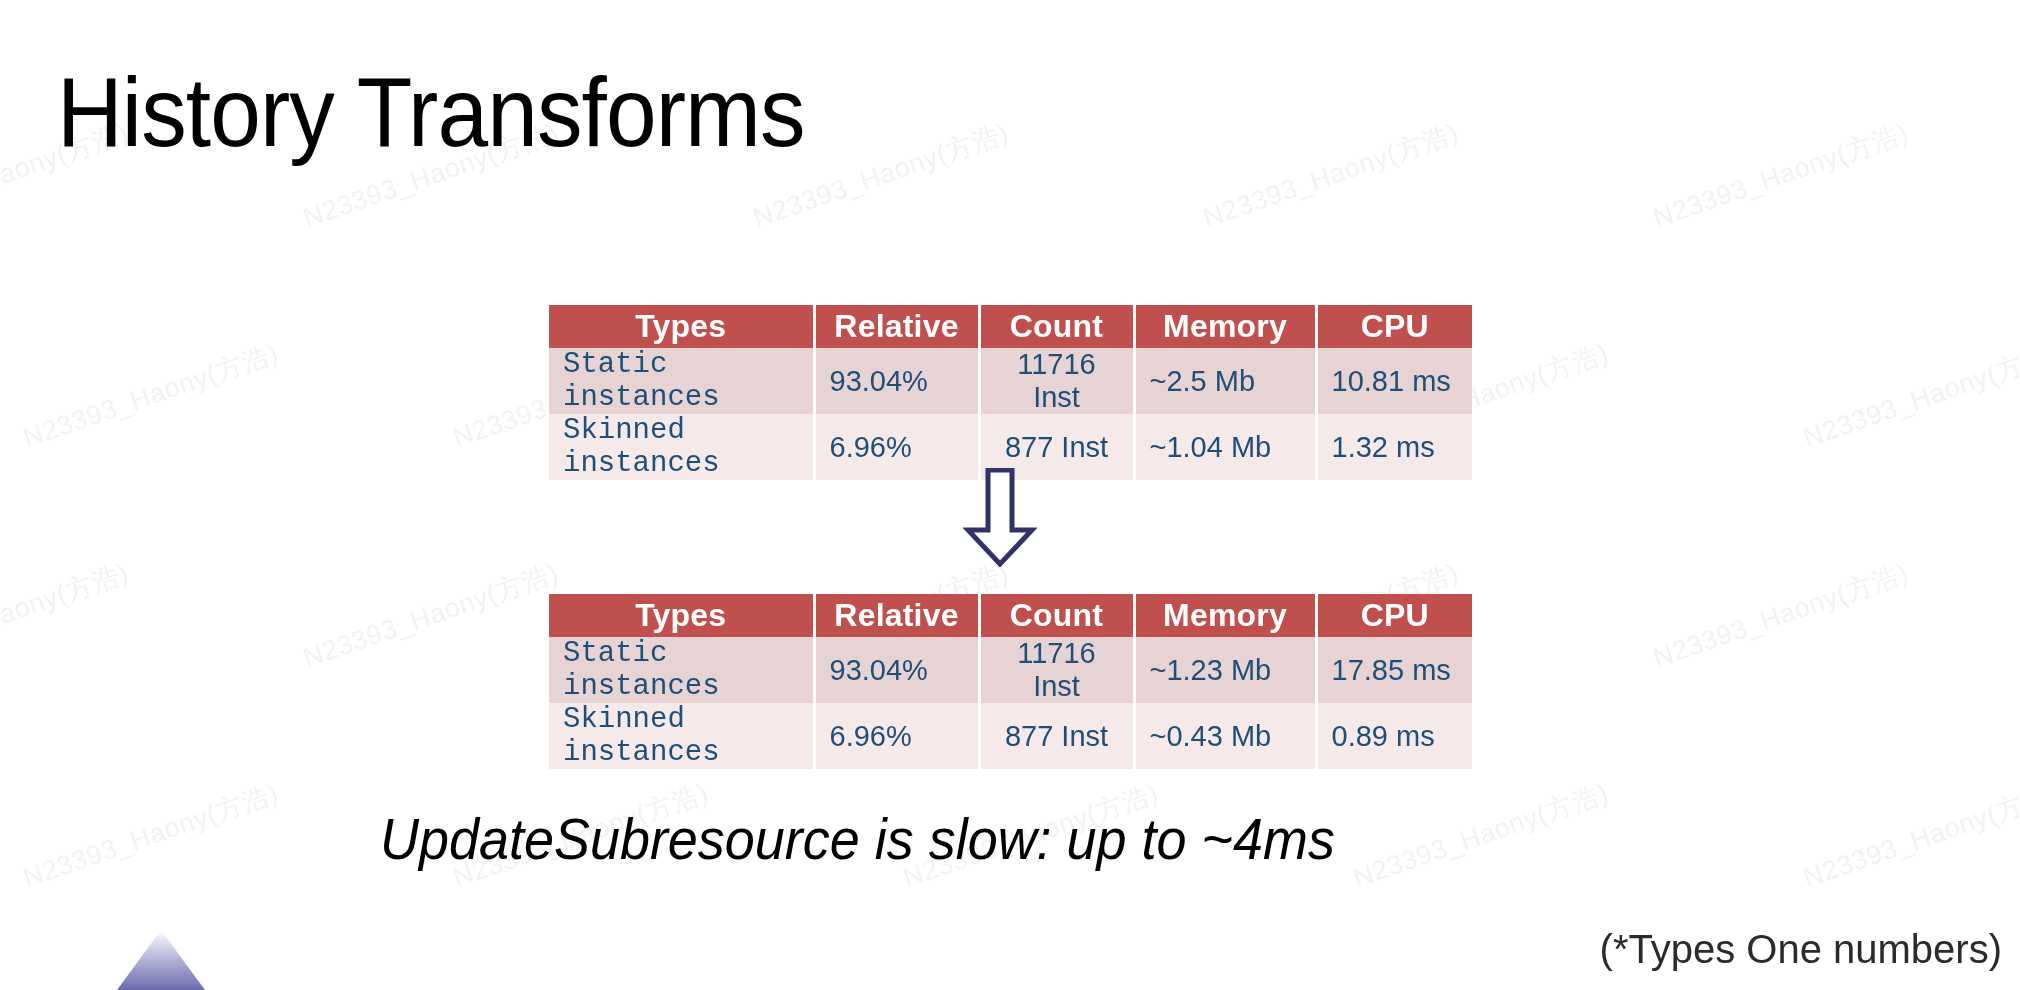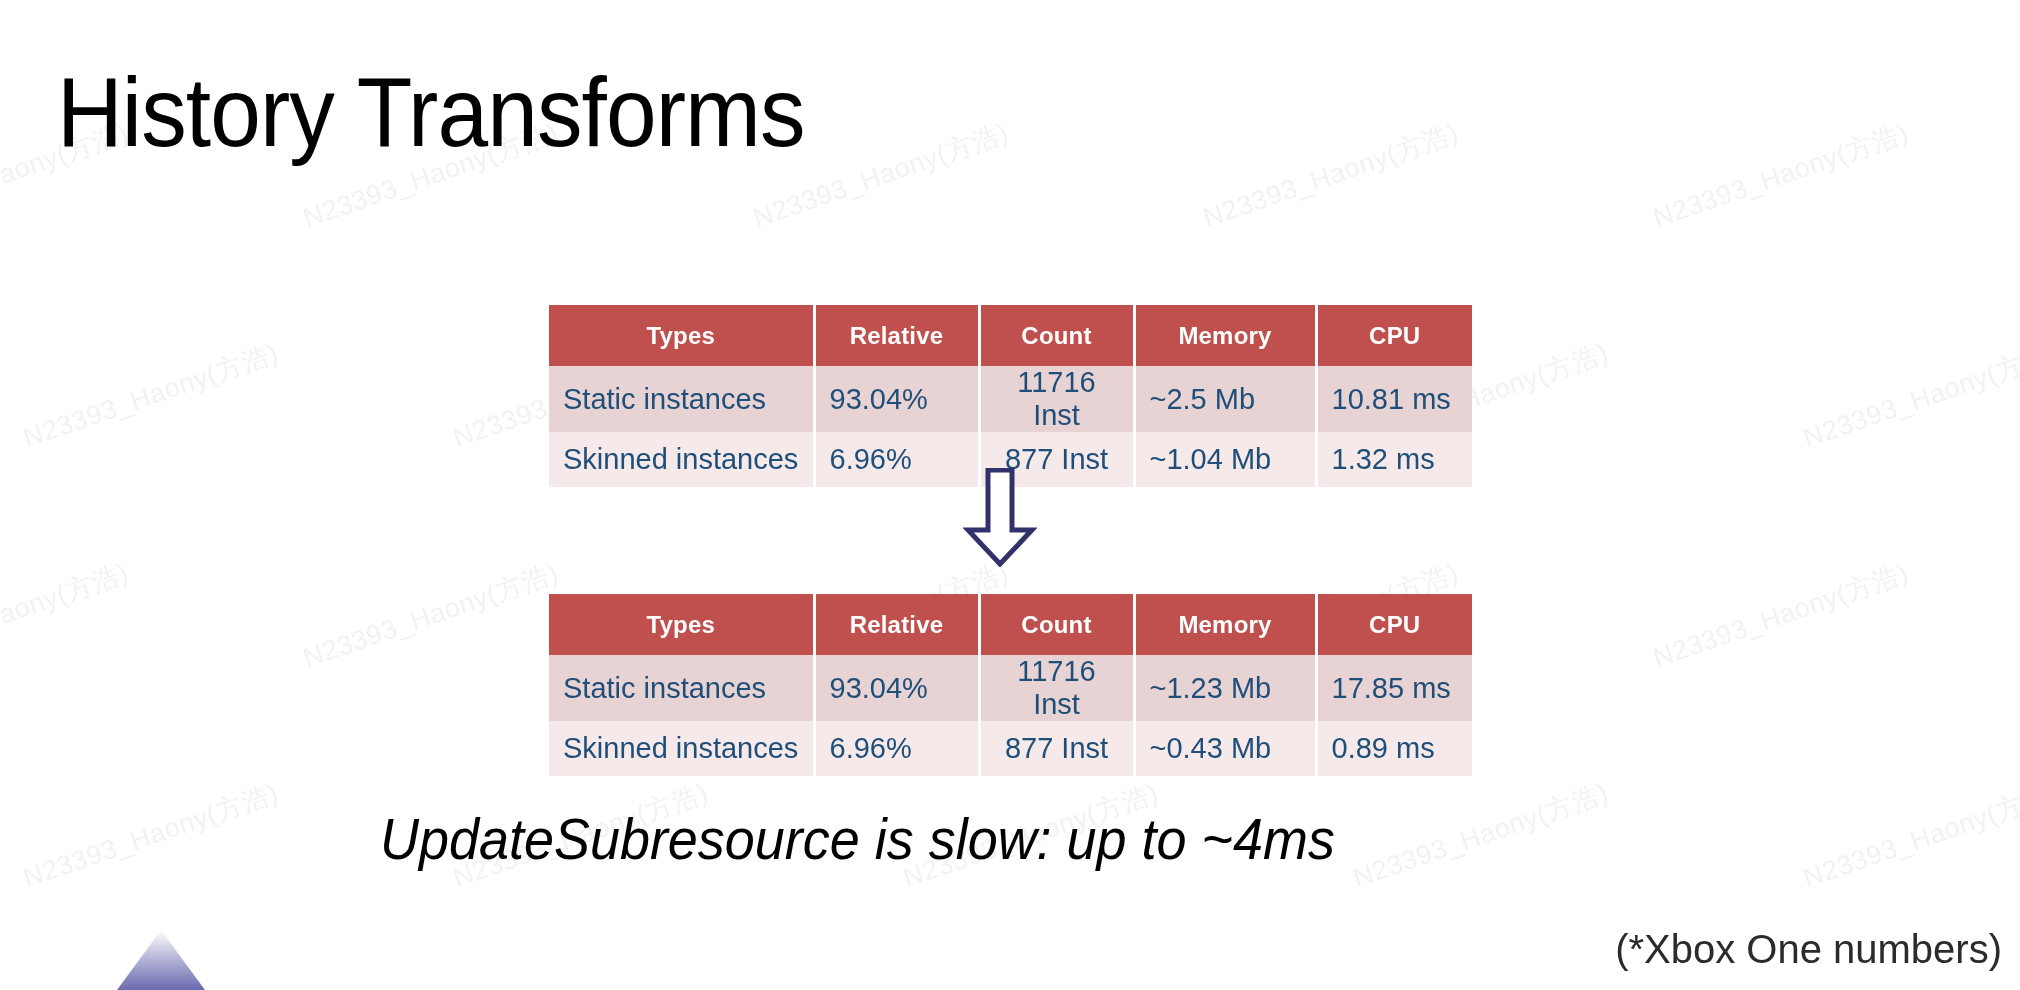--- a/index.html
+++ b/index.html
@@ -67,22 +67,22 @@
   .perf-table col.c-types    { width:265px; }
   .perf-table col.c-relative { width:165px; }
   .perf-table col.c-count    { width:155px; }
   .perf-table col.c-memory   { width:182px; }
   .perf-table col.c-cpu      { width:156px; }
 
   .perf-table thead th{
     background:#C0504D;
     color:#ffffff;
     font-weight:700;
-    font-size:24px;
-    height:61px;
+    font-size:32px;
+    height:43px;
     padding:0 14px;
     text-align:center;
     border-right:3px solid #ffffff;
     box-sizing:border-box;
     letter-spacing:0.2px;
   }
   .perf-table thead th:last-child{border-right:none;}
 
   .perf-table tbody td{
     height:55px;
@@ -91,21 +91,21 @@
     font-size:29px;
     color:#1F4E79;
     font-weight:400;
     border-right:3px solid #ffffff;
     vertical-align:middle;
   }
   .perf-table tbody td:last-child{border-right:none;}
   .perf-table tbody tr:nth-child(odd) td { background:#E7D3D3; }
   .perf-table tbody tr:nth-child(even) td{ background:#F5E9E9; }
 
-  .cell-types   { text-align:left;  }
+  .cell-types   { text-align:left;font-family:Liberation Mono, monospace;  }
   .cell-relative{ text-align:left;margin-top:18px;  }
   .cell-count   { text-align:center;}
   .cell-memory  { text-align:left;  }
   .cell-cpu     { text-align:left;  }
 
   td.hl{ color:#00B050; }
 
   
   #arrow{
     position:absolute;
@@ -246,21 +246,21 @@
         <td class="cell-relative">6.96%</td>
         <td class="cell-count">877 Inst</td>
         <td class="cell-memory hl">~0.43 Mb</td>
         <td class="cell-cpu hl">0.89 ms</td>
       </tr>
     </tbody>
   </table>
 
   <div id="caption">UpdateSubresource is slow: up to ~4ms</div>
 
-  <div id="footnote">(*Xbox One numbers)</div>
+  <div id="footnote">(*Types One numbers)</div>
 
   <svg id="triangle" viewBox="0 0 92 62">
     <defs>
       <linearGradient id="triGrad" x1="0" y1="0" x2="0" y2="1">
         <stop offset="0%" stop-color="#ffffff"></stop>
         <stop offset="45%" stop-color="#B9B9DA"></stop>
         <stop offset="100%" stop-color="#6B6BAF"></stop>
       </linearGradient>
     </defs>
     <polygon points="46,2 90,62 2,62" fill="url(#triGrad)"></polygon>

